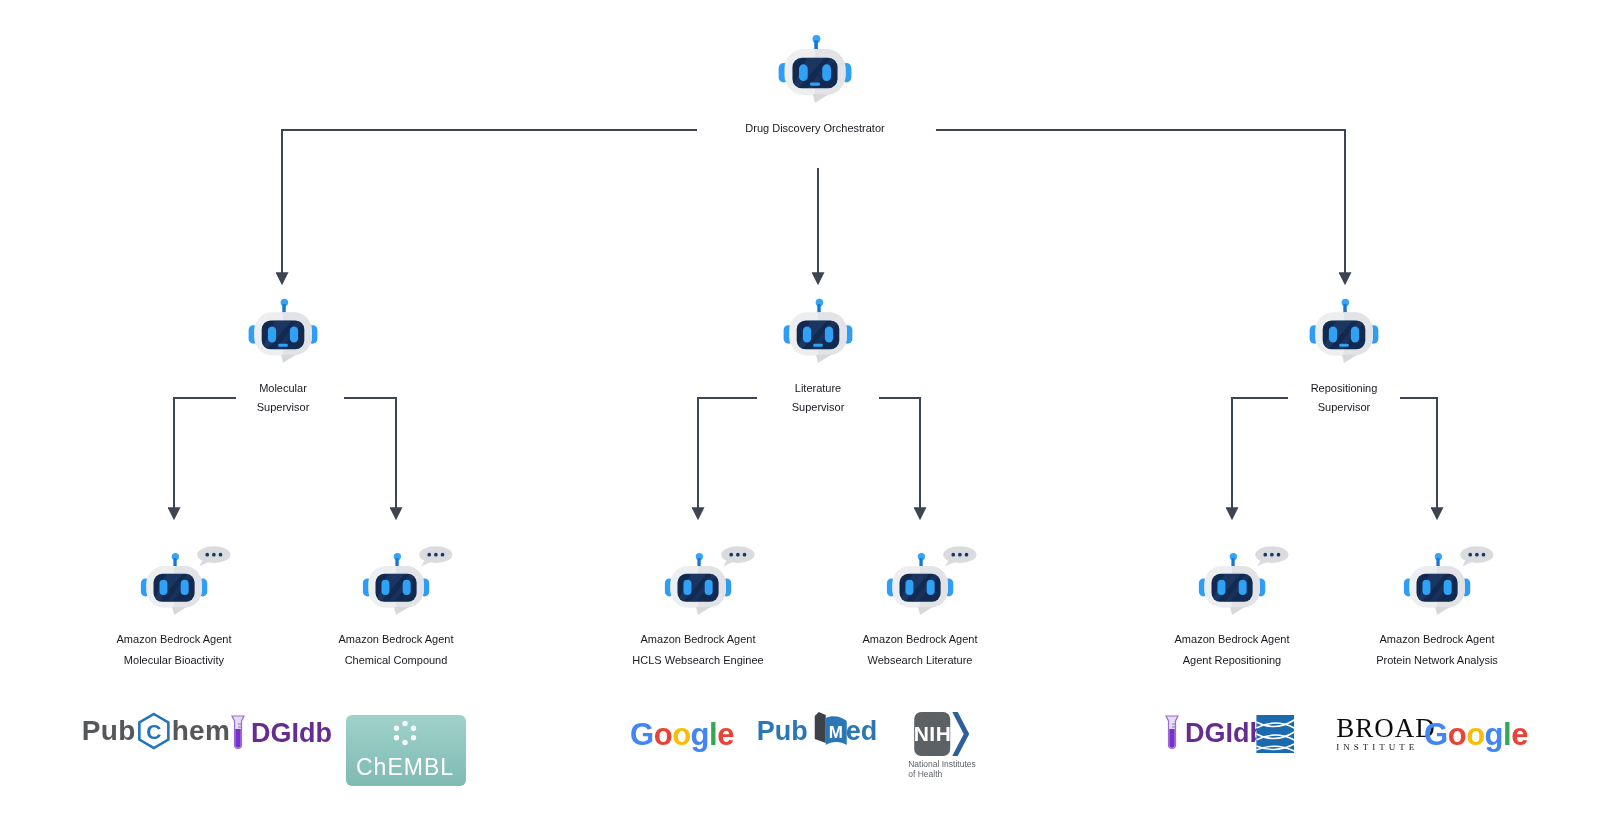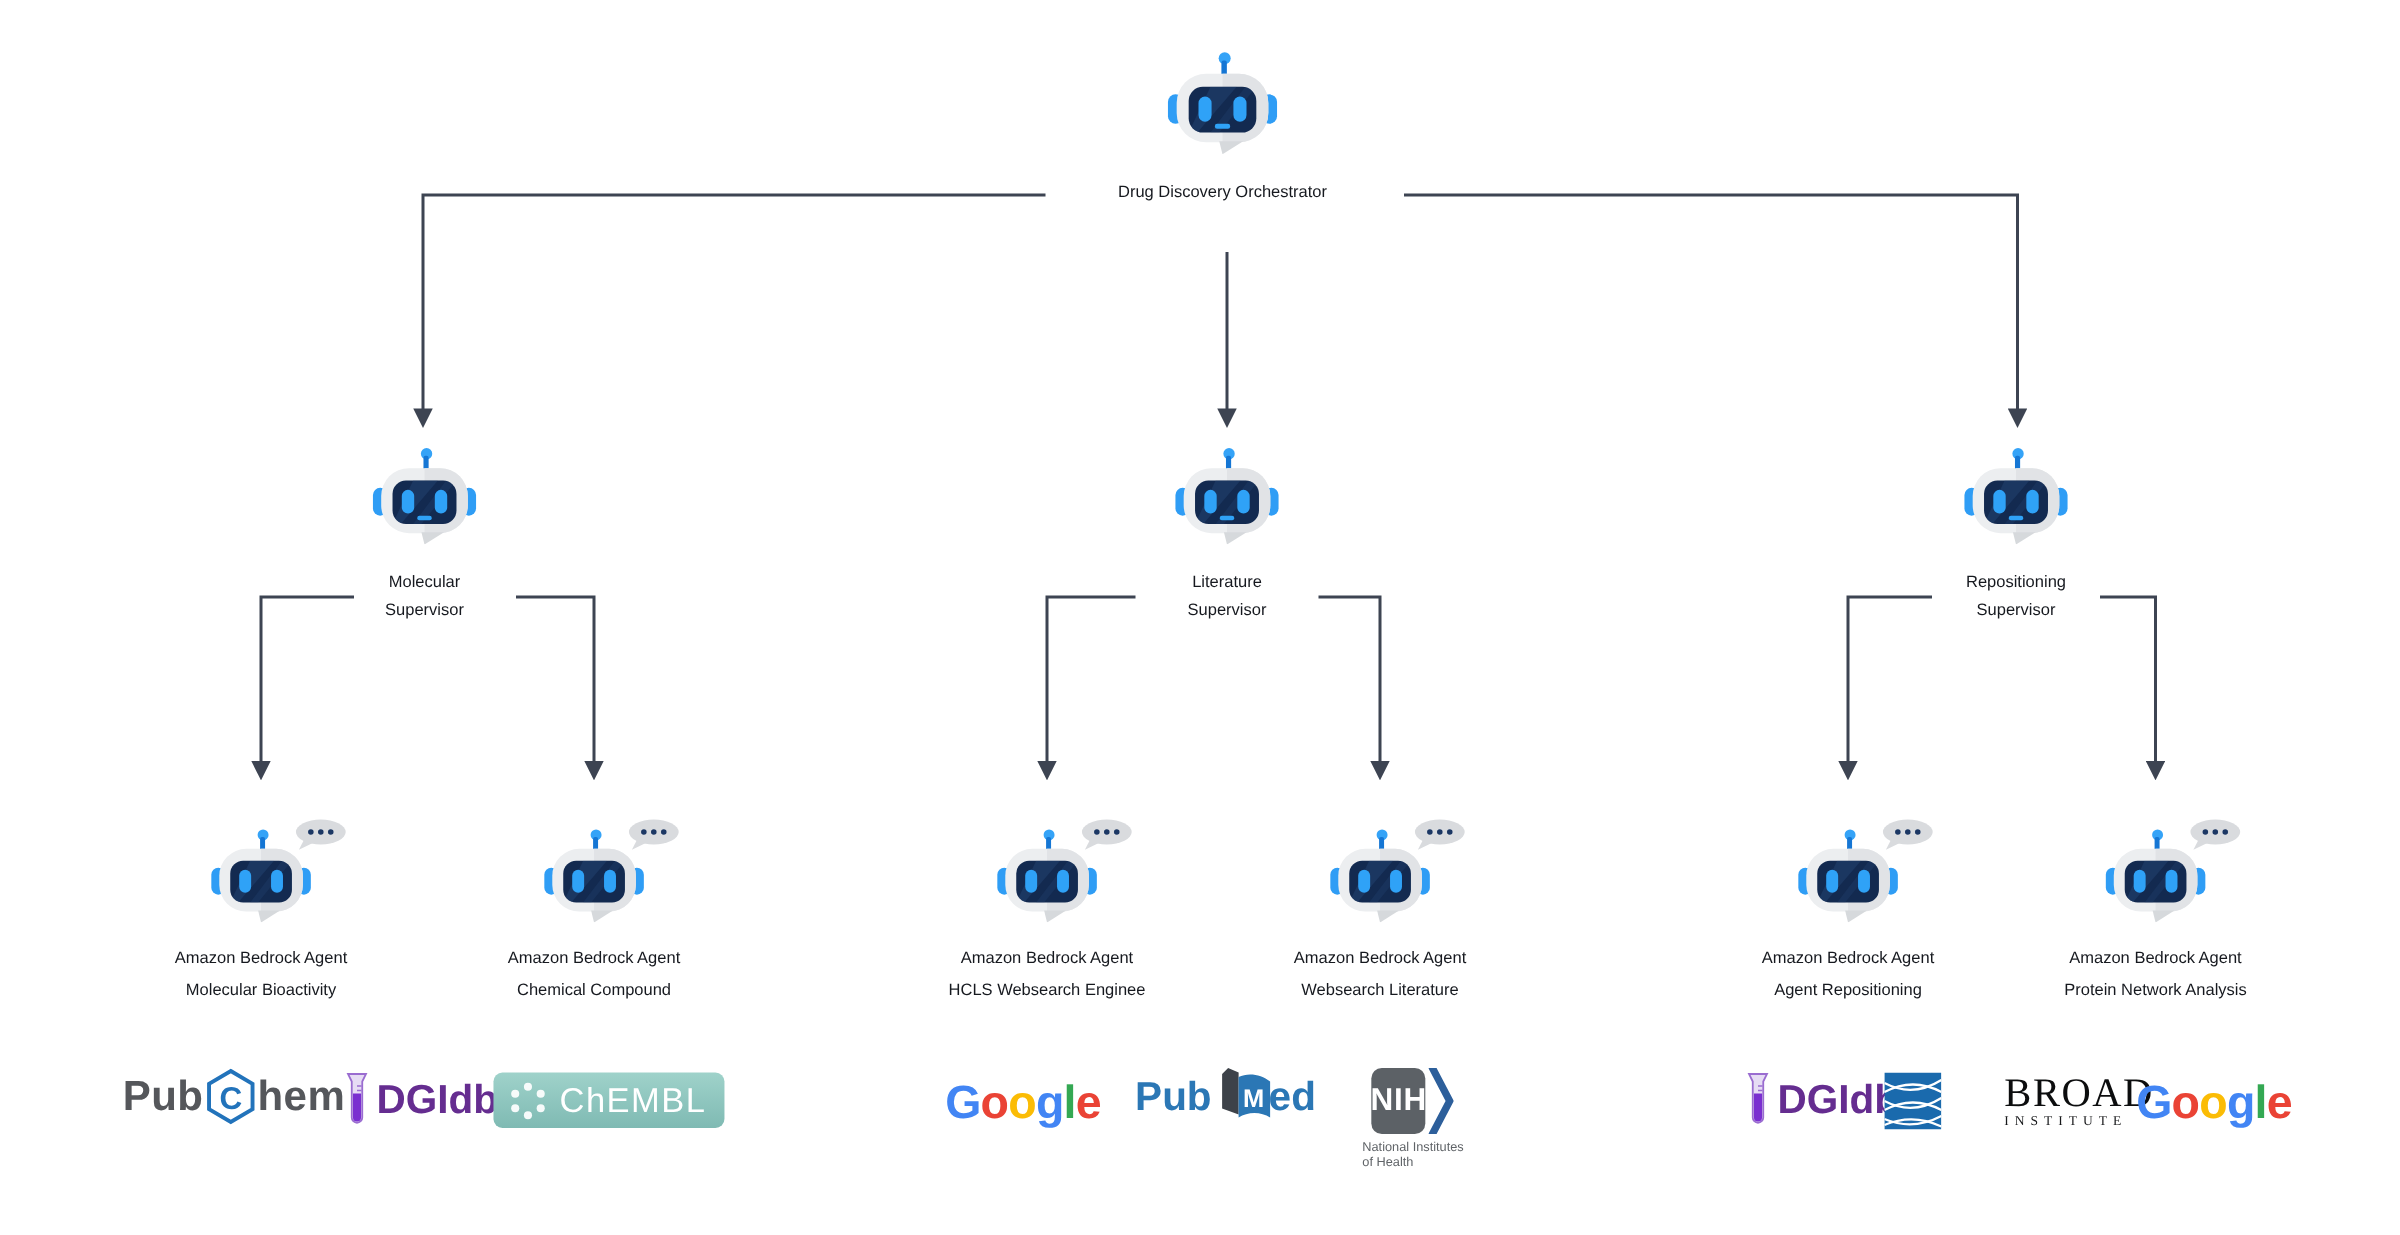--- a/index.html
+++ b/index.html
@@ -14,21 +14,21 @@
          color:#16191f;white-space:nowrap;}
   .label .ln{line-height:19px;}
   .agent-label .ln{line-height:21px;}
   .single{line-height:17px;}
   
   .logo{position:absolute;transform:translateX(-50%);display:flex;align-items:center;}
   .pc-text{font-size:28px;font-weight:700;color:#55575b;letter-spacing:.3px;}
   .pc-hex{margin:0 1px;display:flex;}
   .dgidb-text{font-size:27px;font-weight:700;color:#652d90;margin-left:3px;}
   .chembl{background:linear-gradient(180deg,#9fd2ca,#7fbab3);border-radius:6px;
-          padding:5px 12px 5px 10px;gap:8px;}
+          padding:5px 12px 5px 10px;gap:8px;flex-direction:column;}
   .chembl-text{font-size:23px;color:#ffffff;letter-spacing:1px;}
   .google span{font-size:31px;font-weight:700;letter-spacing:-.5px;}
   .g-blue{color:#4285F4;}.g-red{color:#EA4335;}.g-yellow{color:#FBBC05;}.g-green{color:#34A853;}
   .pm-text{font-size:27px;font-weight:700;color:#2b77b5;}
   .pm-book{margin:0 -2px;}
   .nih{flex-direction:column;align-items:center;}
   .nih-row{display:flex;align-items:center;}
   .nih-box{width:36px;height:44px;background:#5c6166;border-radius:7px;display:flex;
            align-items:center;justify-content:center;color:#fff;font-weight:700;
            font-size:21px;letter-spacing:.5px;}

